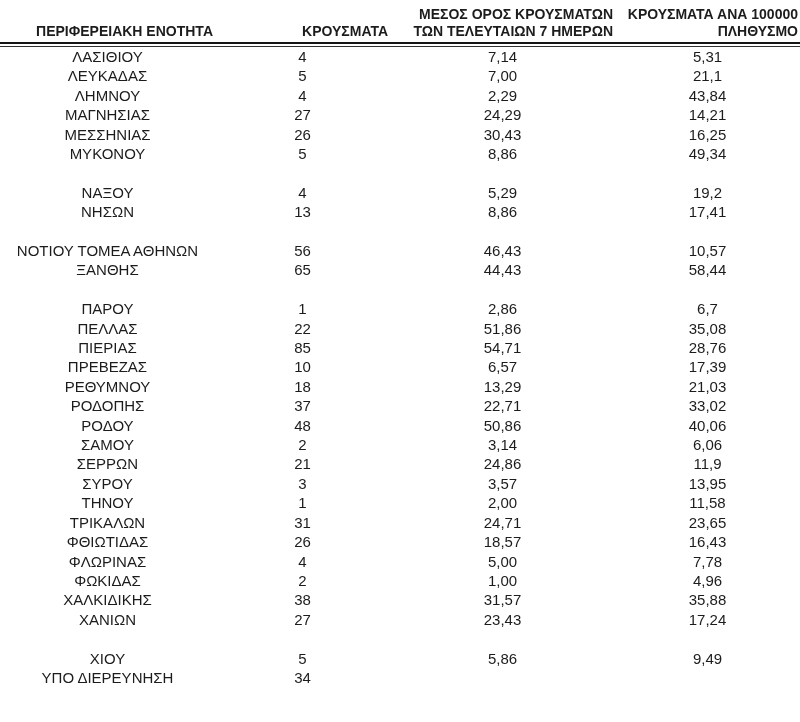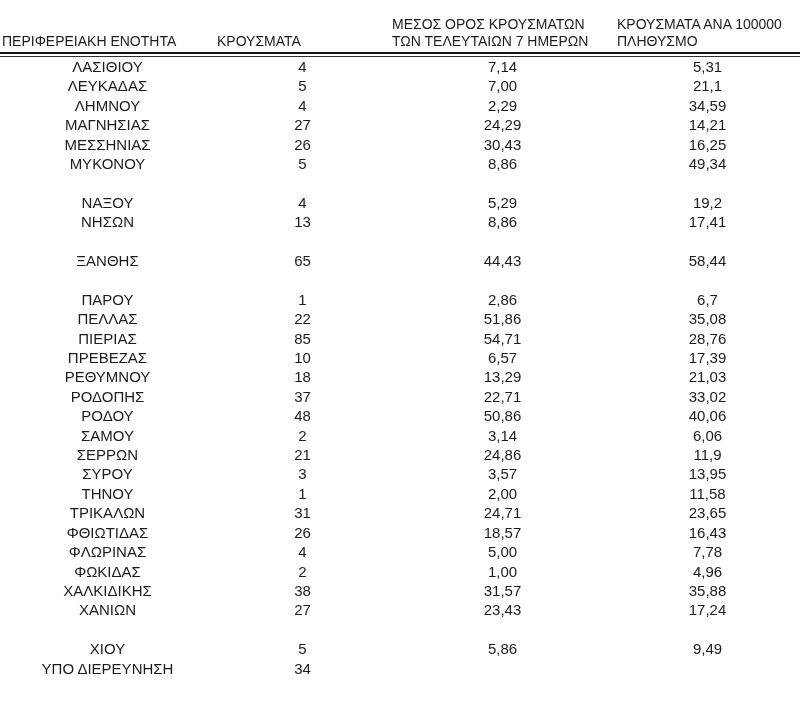--- a/index.html
+++ b/index.html
@@ -19,27 +19,27 @@
     table-layout: fixed;
     border-collapse: collapse;
     border-spacing: 0;
   }
   col.c1 { width: 215px; }
   col.c2 { width: 175px; }
   col.c3 { width: 225px; }
   col.c4 { width: 185px; }
 
   thead th {
-    font-weight: normal;
+    font-weight: bold;
     font-size: 14px;
     line-height: 17px;
-    text-align: left;
+    text-align: right;
     vertical-align: bottom;
     white-space: pre-line;
-    padding: 12px 2px 2px 2px;
+    padding: 2px 2px 2px 2px;
     height: 38px;
     border-bottom: 2px solid #151515;
   }
   tr.rule td {
     height: 2px;
     padding: 0;
     border-bottom: 1px solid #2f2f2f;
   }
   tbody td {
     font-size: 15px;
@@ -88,21 +88,21 @@
       <tr>
         <td>ΛΕΥΚΑΔΑΣ</td>
         <td>5</td>
         <td>7,00</td>
         <td>21,1</td>
       </tr>
       <tr>
         <td>ΛΗΜΝΟΥ</td>
         <td>4</td>
         <td>2,29</td>
-        <td>34,59</td>
+        <td>43,84</td>
       </tr>
       <tr>
         <td>ΜΑΓΝΗΣΙΑΣ</td>
         <td>27</td>
         <td>24,29</td>
         <td>14,21</td>
       </tr>
       <tr>
         <td>ΜΕΣΣΗΝΙΑΣ</td>
         <td>26</td>
@@ -133,20 +133,26 @@
         <td>8,86</td>
         <td>17,41</td>
       </tr>
       <tr class="blank">
         <td></td>
         <td></td>
         <td></td>
         <td></td>
       </tr>
       <tr>
+        <td>ΝΟΤΙΟΥ ΤΟΜΕΑ ΑΘΗΝΩΝ</td>
+        <td>56</td>
+        <td>46,43</td>
+        <td>10,57</td>
+      </tr>
+      <tr>
         <td>ΞΑΝΘΗΣ</td>
         <td>65</td>
         <td>44,43</td>
         <td>58,44</td>
       </tr>
       <tr class="blank">
         <td></td>
         <td></td>
         <td></td>
         <td></td>

